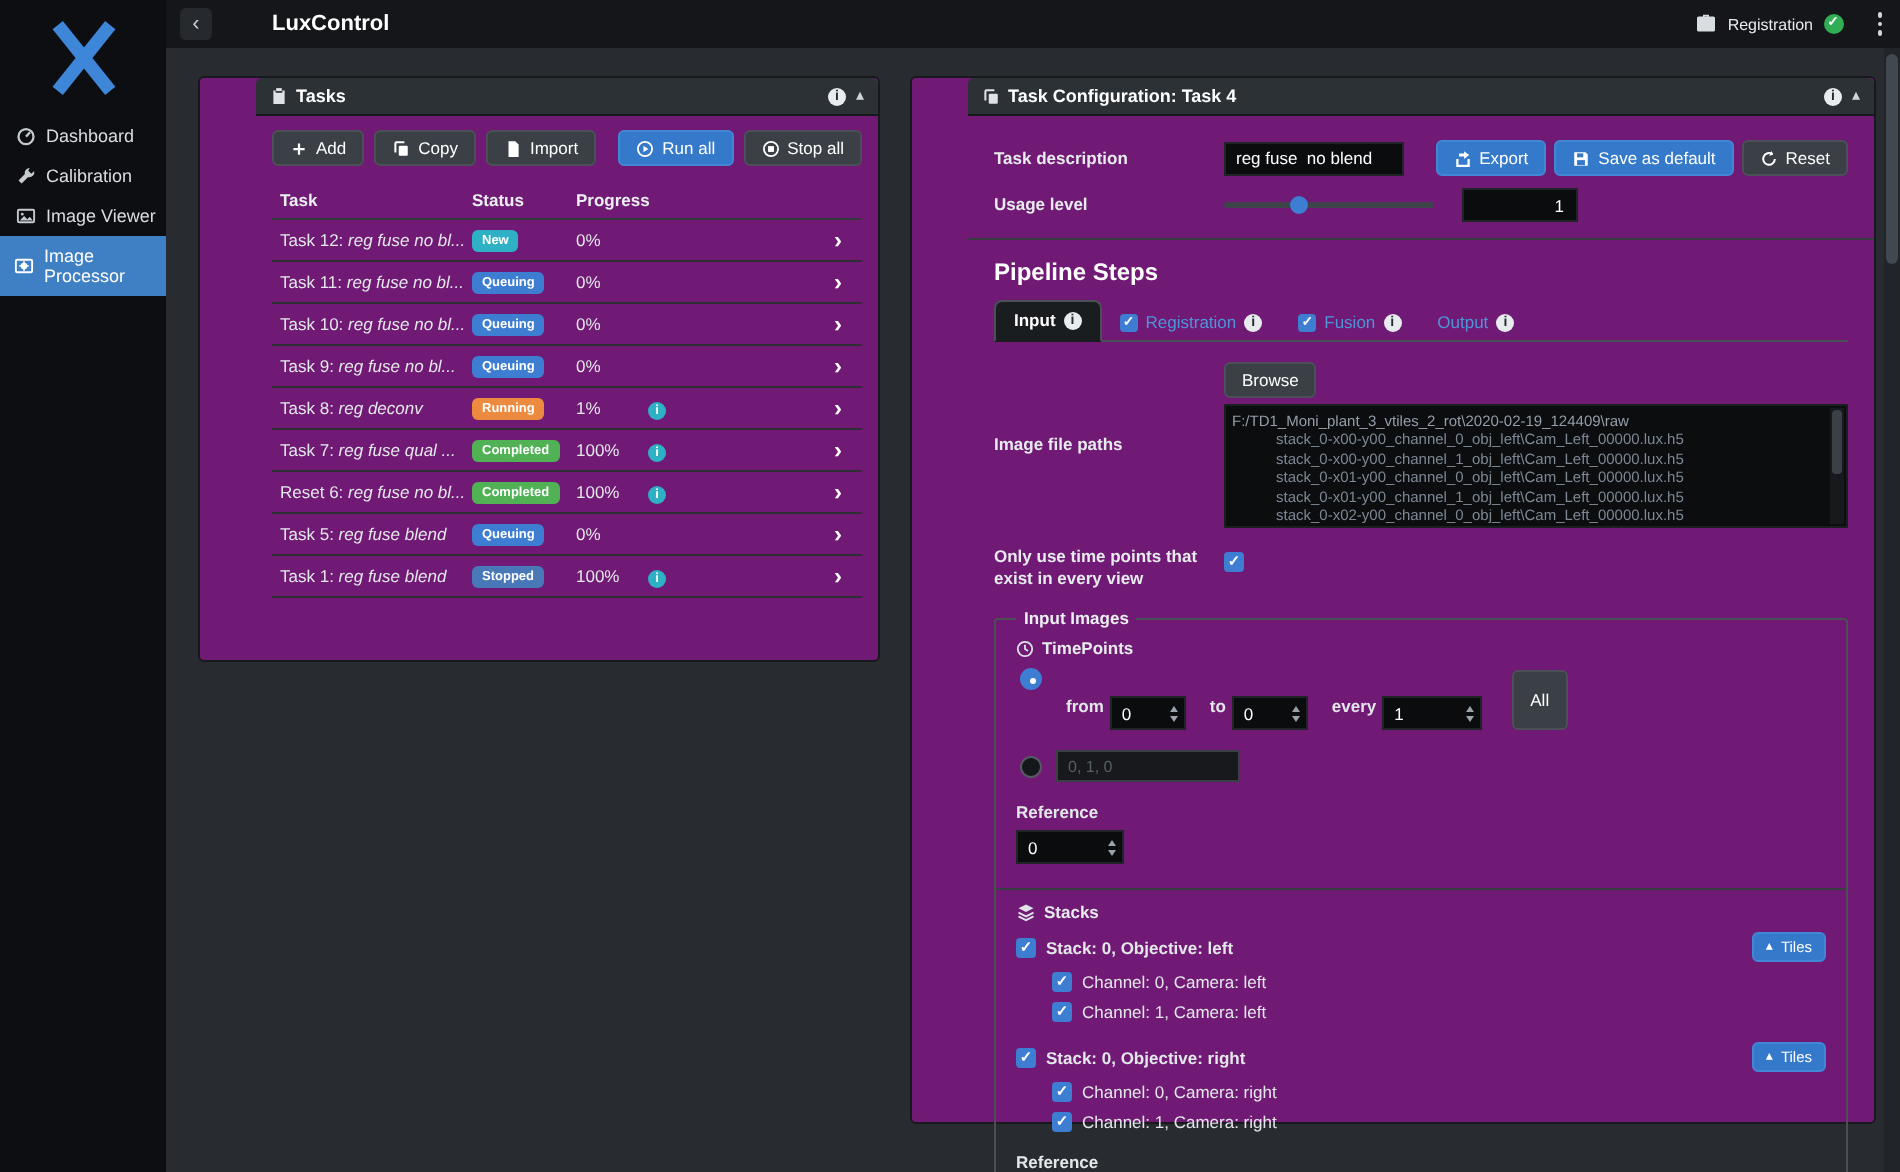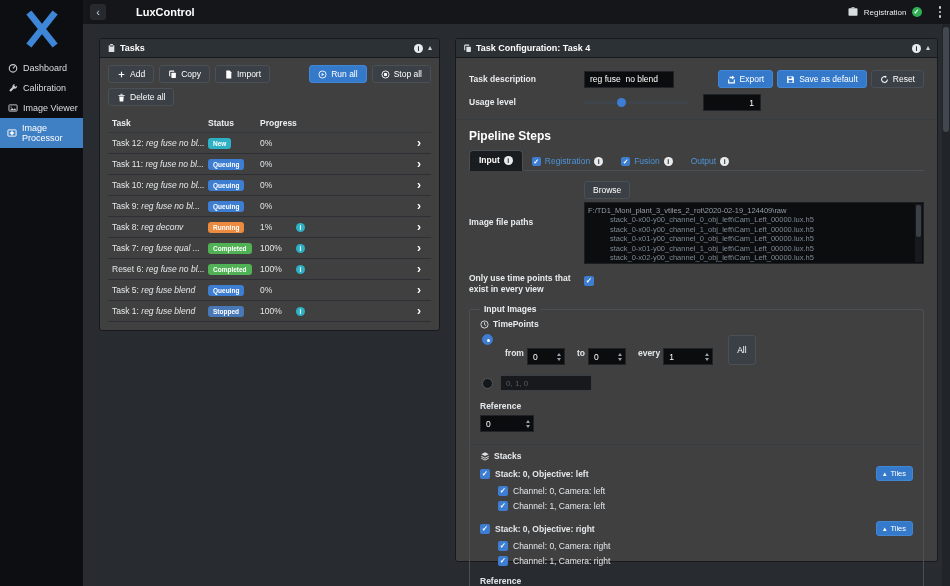--- a/index.html
+++ b/index.html
@@ -27,21 +27,21 @@
   .check-dot{width:10px;height:10px;border-radius:50%;background:#2fae53;color:#fff;font-size:7px;
              line-height:10px;text-align:center;font-weight:bold;}
   .dots-btn{background:none;border:none;padding:0 2px;margin-left:10px;cursor:pointer;display:flex;
             flex-direction:column;gap:2px;}
   .dots-btn i{width:2.5px;height:2.5px;border-radius:50%;background:#cfd4da;}
 
   
   .content{flex:1;background:#282c31;position:relative;display:flex;align-items:flex-start;
            padding:14px 0 0 16px;gap:15px;min-height:0;}
 
-  .panel{background:#404040;border:1px solid #17191c;border-radius:3px;box-sizing:border-box;}
+  .panel{background:#701a75;border:1px solid #17191c;border-radius:3px;box-sizing:border-box;padding-left:28px;}
   .panel-header{height:18px;background:#2c3136;display:flex;align-items:center;gap:4px;
                 padding:0 7px;border-bottom:1px solid #17191c;border-radius:3px 3px 0 0;}
   .panel-title{font-size:9px;font-weight:bold;color:#fff;}
   .panel-header .icn{color:#dfe3e7;display:inline-flex;}
   .ph-right{margin-left:auto;display:flex;align-items:center;gap:5px;}
   .info-white{width:9px;height:9px;border-radius:50%;background:#e9ecef;color:#26292e;font-size:7px;
               font-weight:bold;line-height:9px;text-align:center;font-style:normal;}
   .caret{font-size:8px;color:#cfd4da;line-height:8px;}
 
   
@@ -289,32 +289,20 @@
               <button class="btn">
                 <span class="icn">
                   <svg width="9" height="9" viewBox="0 0 16 16">
                     <circle cx="8" cy="8" r="6.3" fill="none" stroke="currentColor" stroke-width="1.6"></circle>
                     <rect x="5.4" y="5.4" width="5.2" height="5.2" fill="currentColor"></rect>
                     </svg>
                 </span>
                 <span>Stop all</span>
               </button>
             </span>
-          </div>
-          <div class="toolbar toolbar2">
-            <button class="btn">
-              <span class="icn">
-                <svg width="9" height="9" viewBox="0 0 16 16" fill="currentColor">
-                  <path d="M6 1.5h4V3H6z"></path>
-                    <path d="M2.5 3.5h11V5h-11z"></path>
-                    <path d="M4 6h8l-.8 9H4.8z"></path>
-                  </svg>
-              </span>
-              <span>Delete all</span>
-            </button>
           </div>
           <div class="task-table-head">
             <span class="c-name">Task</span>
             <span class="c-status">Status</span>
             <span class="c-prog">Progress</span>
           </div>
           <div id="task-rows">
               <div class="task-row">
                 <span class="t-name"><span>Task 12: </span><em>reg fuse no bl...</em></span>
                 <span class="t-status"><span class="badge" style="background: rgb(47, 177, 197);">New</span></span>

